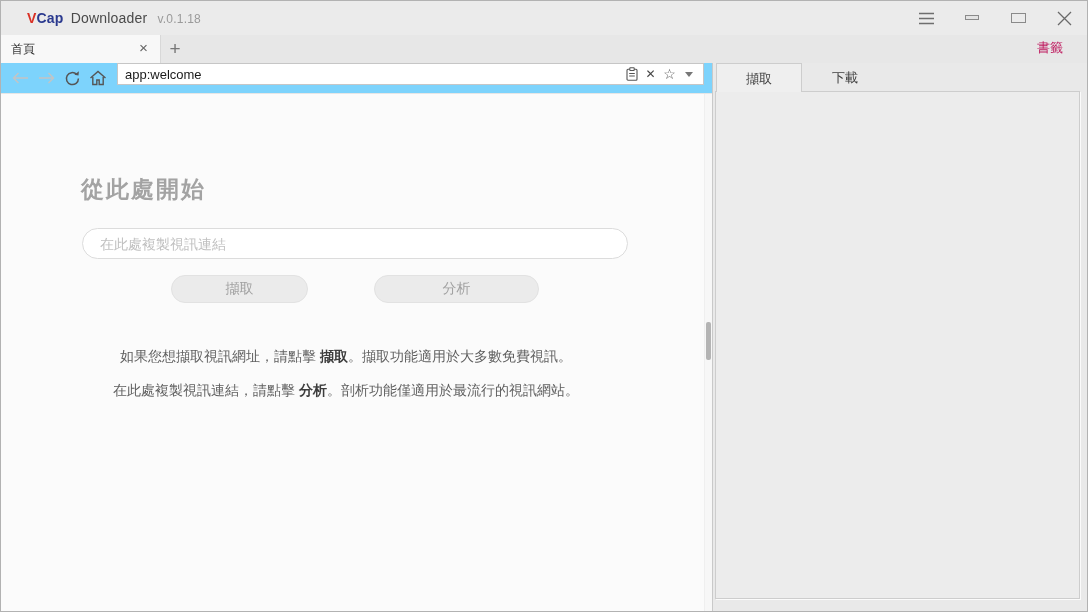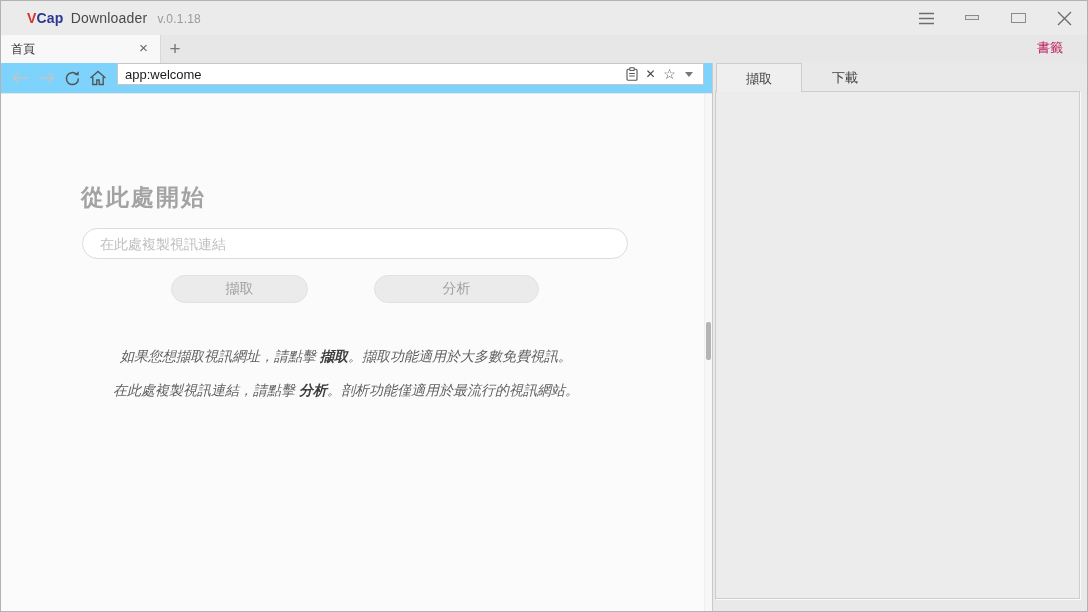--- a/index.html
+++ b/index.html
@@ -42,31 +42,31 @@
   .addr-input{ flex:1; border:none; outline:none; background:transparent; font-size:13px;
                color:#1a1a1a; padding-left:7px; font-family:inherit; }
   .addr-icon{ width:19px; height:20px; display:flex; align-items:center; justify-content:center;
               color:#555; cursor:pointer; flex:0 0 auto; }
   .addr-x{ font-size:12px; color:#444; }
   .addr-star{ font-size:14px; color:#555; }
   .addr-caret{ width:0; height:0; border-left:4px solid transparent; border-right:4px solid transparent;
                border-top:5px solid #777; }
   
   .content{ flex:1; position:relative; background:#fbfbfb; min-height:0; }
-  .heading{ position:absolute; left:80px; top:88px; font-size:23px; font-weight:bold;
+  .heading{ position:absolute; left:80px; top:80px; font-size:23px; font-weight:bold;
             color:#a3a3a3; letter-spacing:2px; }
   .link-input{ position:absolute; left:81px; top:134px; width:546px; height:31px;
                border:1px solid #dcdcdc; border-radius:16px; padding:8px 17px; font-size:14px;
                color:#444; background:#fff; outline:none; font-family:inherit; }
   .link-input::placeholder{ color:#c0c0c0; }
   .pill-btn{ position:absolute; top:181px; height:28px; border:1px solid #e2e2e2; border-radius:14px;
              background:#ebebeb; color:#a0a0a0; font-size:14px; cursor:pointer; font-family:inherit; }
   .btn-capture{ left:170px; width:137px; }
   .btn-analyze{ left:373px; width:165px; }
-  .hint{ position:absolute; left:0; width:690px; text-align:center; font-size:14px; color:#5f5f5f;font-style:italic; }
+  .hint{ position:absolute; left:0; width:690px; text-align:center; font-size:14px; color:#5f5f5f; }
   .hint b{ color:#3d3d3d; }
   .hint-1{ top:254px; }
   .hint-2{ top:288px; }
   
   .scrollbar{ position:absolute; top:0; right:0; bottom:0; width:8px; background:#f7f7f7;
               border-left:1px solid #efefef; }
   .scroll-thumb{ position:absolute; top:228px; left:1px; width:5px; height:38px;
                  background:#b4b4b4; border-radius:2px; cursor:pointer; }
   
   .side-panel{ flex:1; background:#e9e9e9; position:relative; min-width:0; }

